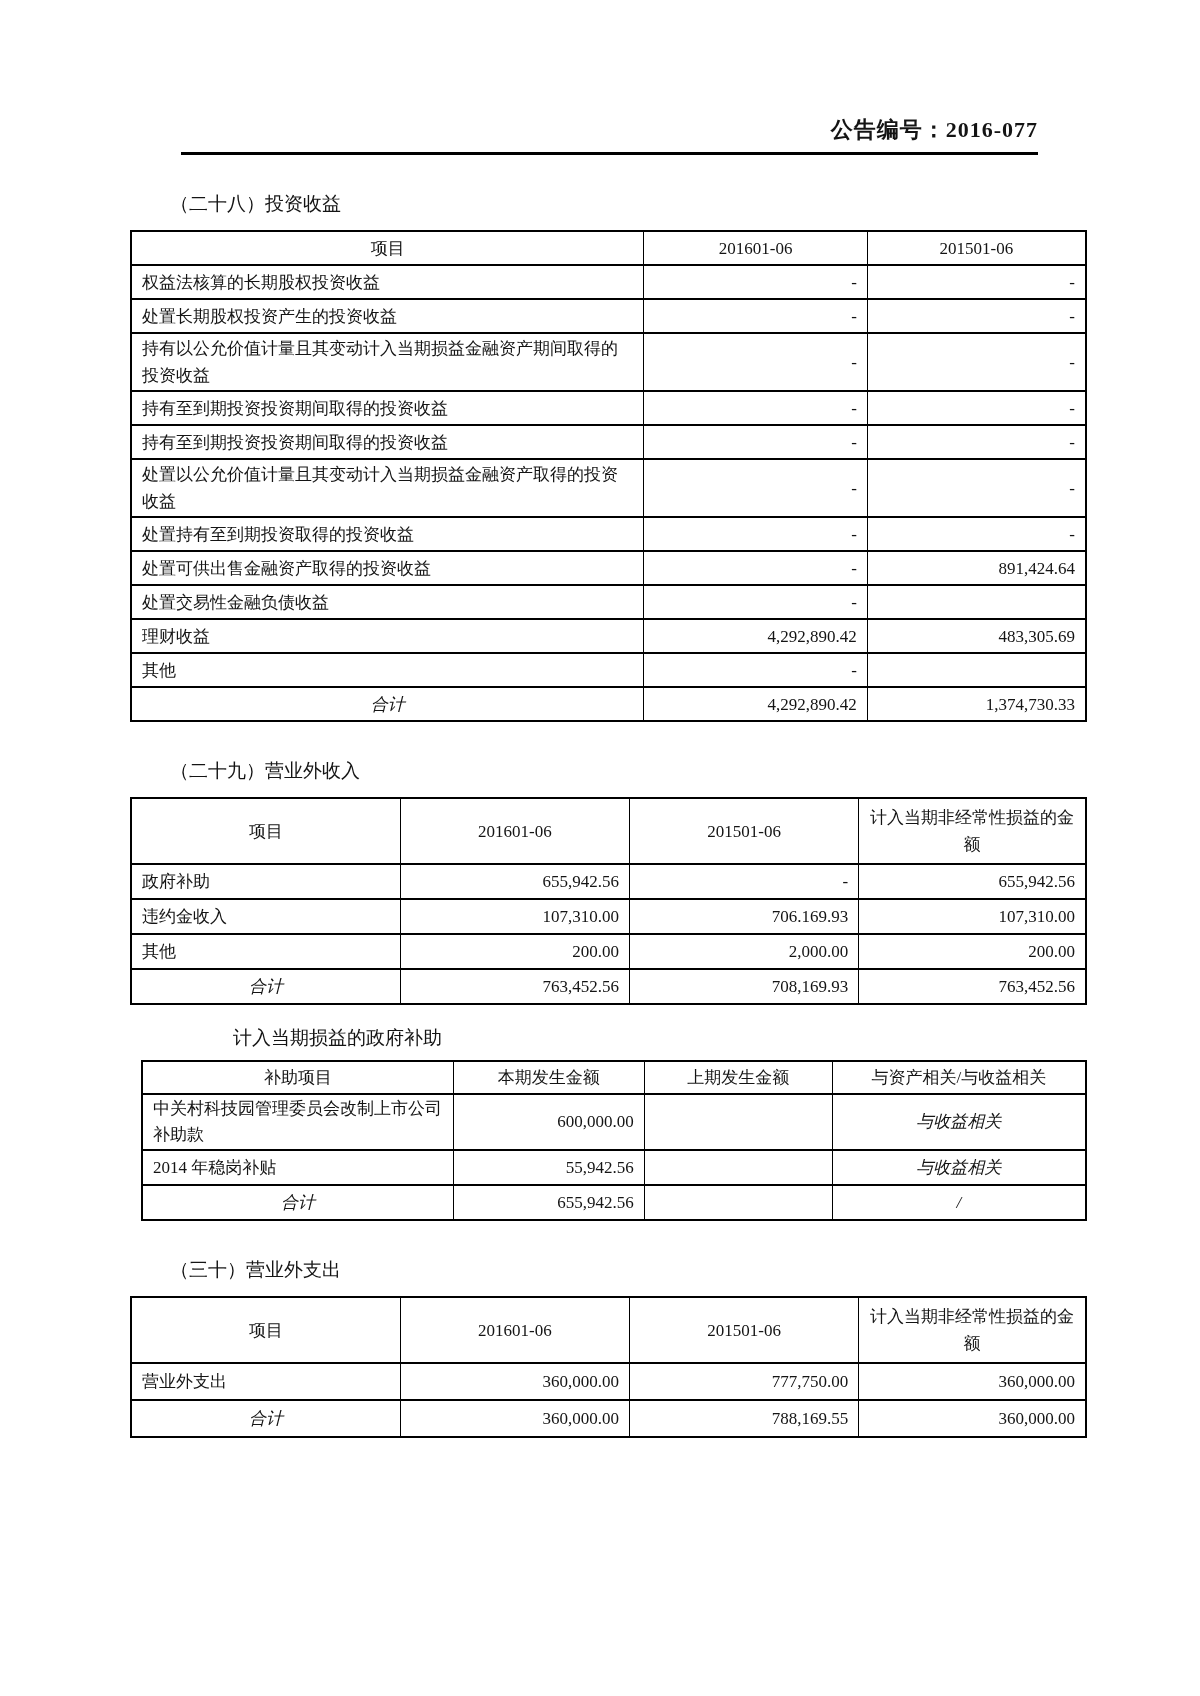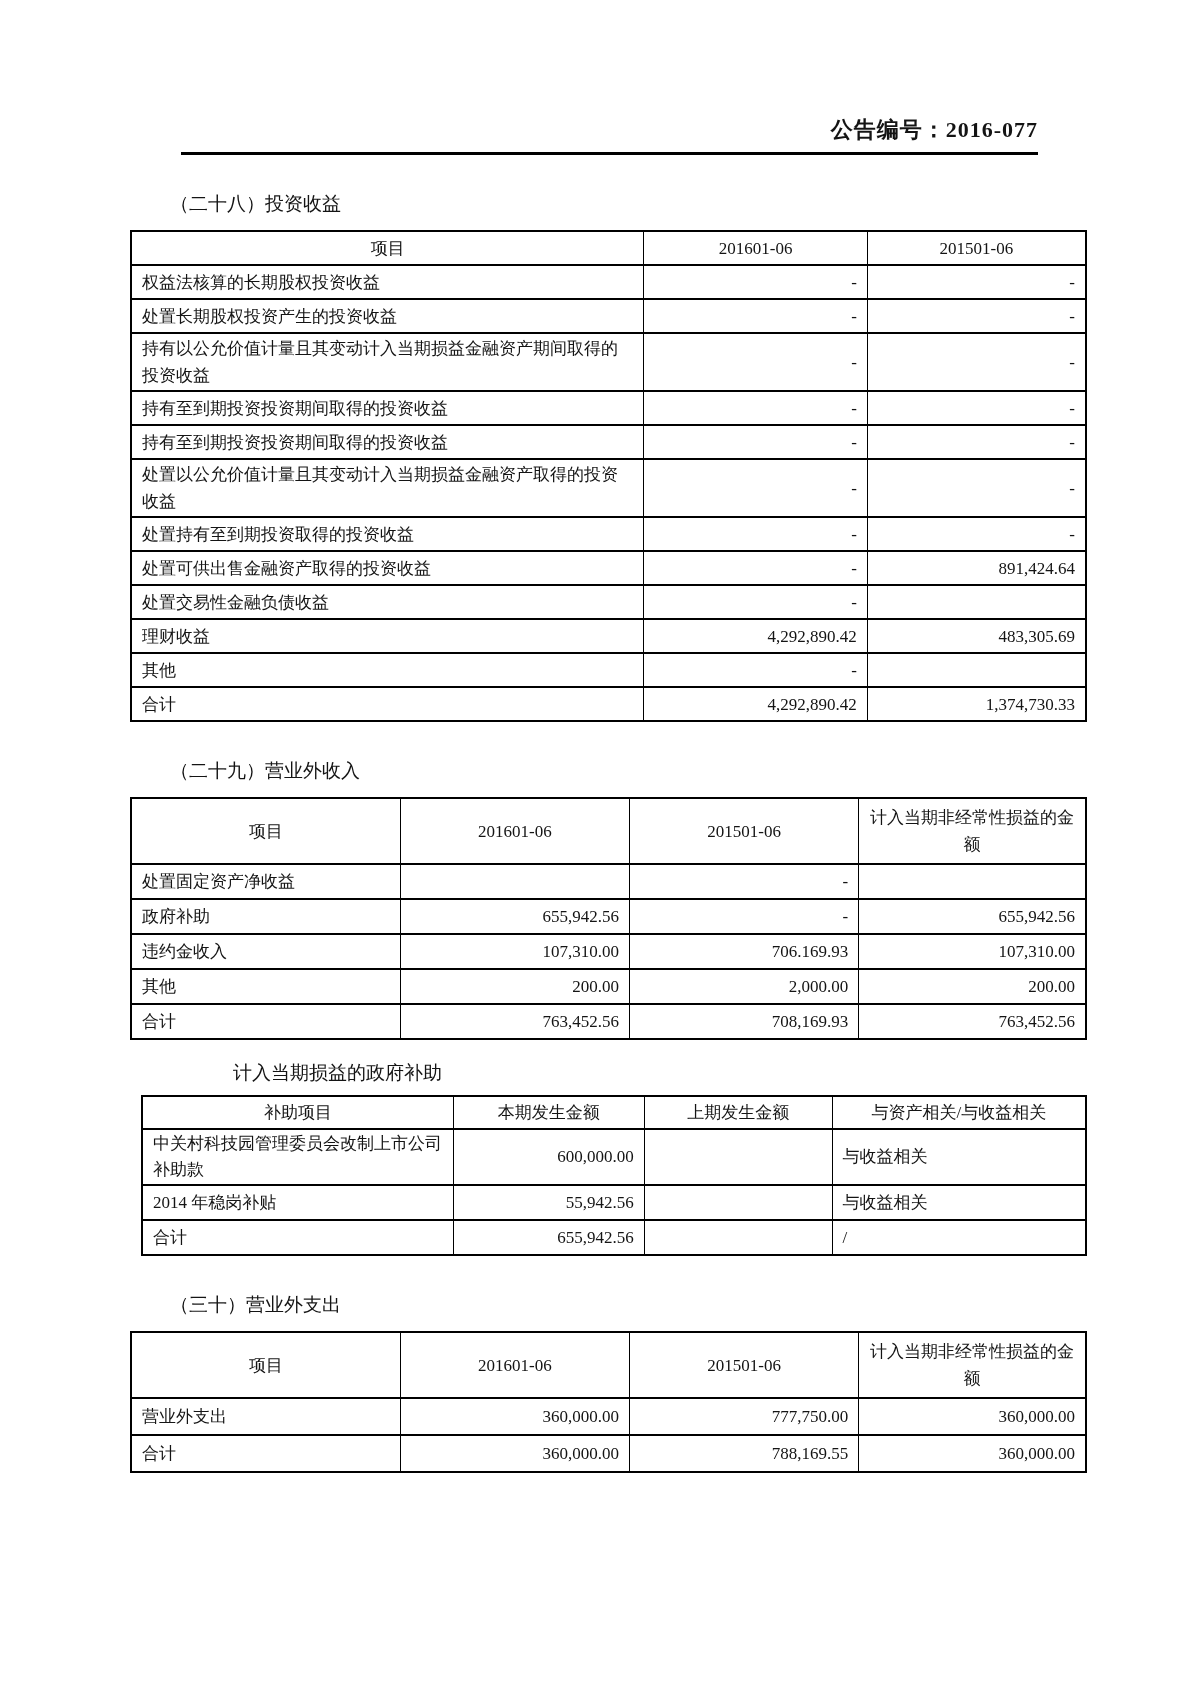--- a/index.html
+++ b/index.html
@@ -44,21 +44,21 @@
     font-weight:normal;
     padding:1px 10px;
     line-height:27px;
     vertical-align:middle;
     overflow:hidden;
     word-break:break-all;
   }
   th{text-align:center;margin-top:24px;}
   .a-left{text-align:left;}
   .a-right{text-align:right;}
-  .a-center{}
+  .a-center{text-align:center;font-style:italic;}
 
   .t1{margin-left:130px;width:957px;}
   .t1 th{height:30px;}
   .t1 td{height:30px;margin-top:35px;}
 
   .t2{margin-left:130px;width:957px;margin-top:0;}
   .t2 th{height:62px;line-height:27px;}
   .t2 td{height:31px;}
 
   .t3{margin-left:141px;width:946px;border-radius:17px;}
@@ -166,26 +166,20 @@
 <thead>
       <tr>
         <th>项目</th>
         <th>201601-06</th>
         <th>201501-06</th>
         <th>计入当期非经常性损益的金额</th>
       </tr>
     </thead>
     <tbody>
       <tr>
-        <td class="a-left">处置固定资产净收益</td>
-        <td class="a-right"></td>
-        <td class="a-right">-</td>
-        <td class="a-right"></td>
-      </tr>
-      <tr>
         <td class="a-left">政府补助</td>
         <td class="a-right">655,942.56</td>
         <td class="a-right">-</td>
         <td class="a-right">655,942.56</td>
       </tr>
       <tr>
         <td class="a-left">违约金收入</td>
         <td class="a-right">107,310.00</td>
         <td class="a-right">706.169.93</td>
         <td class="a-right">107,310.00</td>

